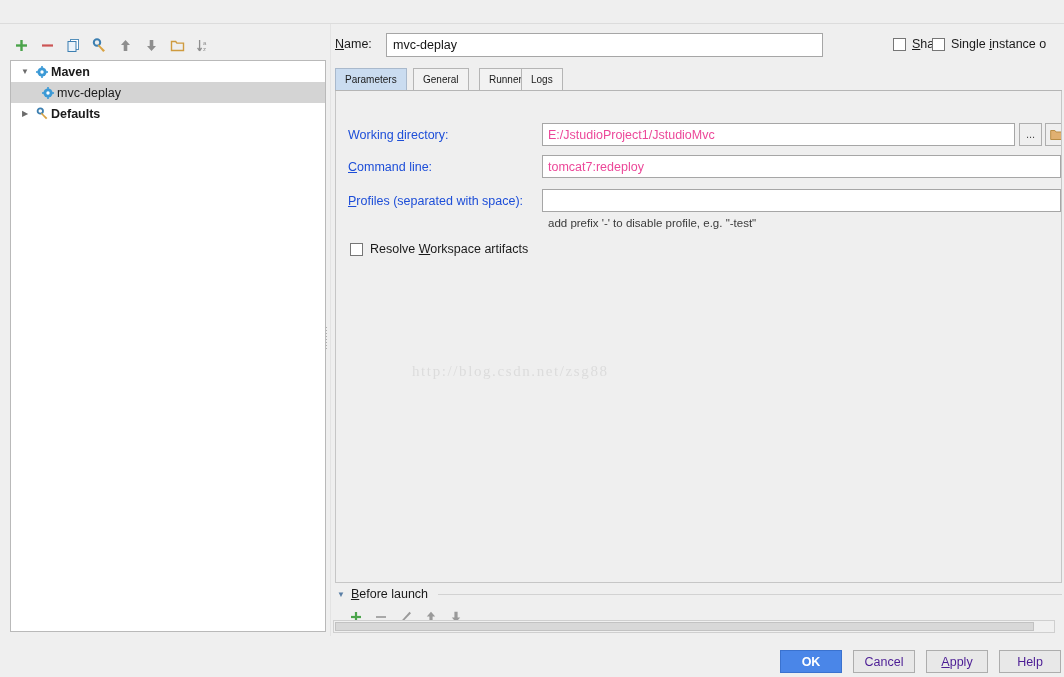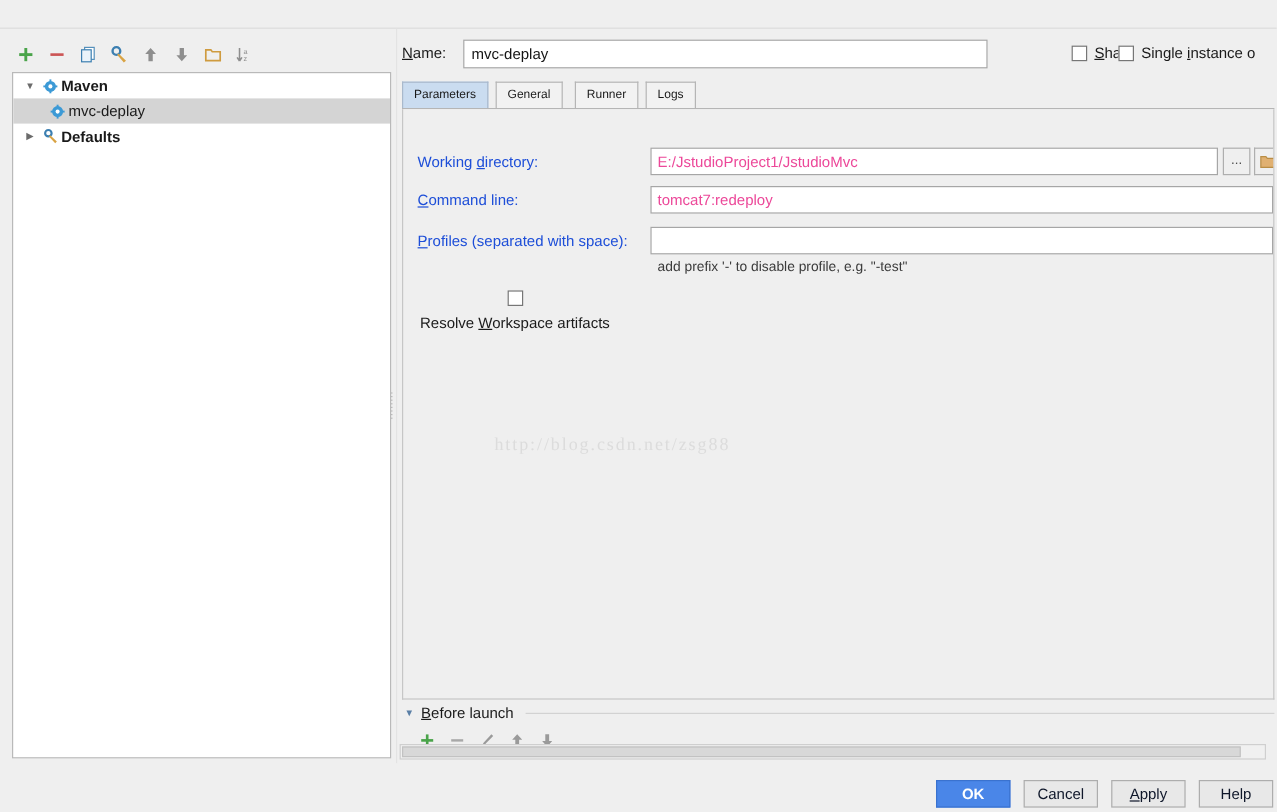--- a/index.html
+++ b/index.html
@@ -169,21 +169,21 @@
     position: absolute; left: 1px; top: 1px; width: 699px; height: 9px;
     background: #d8d8d8; border: 1px solid #c2c2c2;
   }
 
   
   .btnbar { position: absolute; left: 0; top: 650px; width: 1036px; height: 27px; }
   .dlg-btn {
     position: absolute; top: 0; height: 23px;
     border: 1px solid #adadad; background: #e8e8e8;
     display: flex; align-items: center; justify-content: center;
-    font-size: 12.5px; color: #0f172a;
+    font-size: 12.5px; color: #4c1d95;
   }
   .dlg-btn.primary { background: #4a86e8; border-color: #3a72cf; color: #ffffff; font-weight: bold; }
   .u { text-decoration: underline; }
 </style>
 </head>
 <body>
 
 <div id="root">
 
   <div class="titlebar-sep"></div>
@@ -311,21 +311,21 @@
       <label class="cb-wrap cb-single">
         <span class="checkbox"></span>
         <span>Single <span class="u">i</span>nstance o</span>
       </label>
     </div>
 
     <div class="tabstrip">
       <div class="tab active" style="left:0px;">Parameters</div>
       <div class="tab" style="left:78px;">General</div>
       <div class="tab" style="left:144px;">Runner</div>
-      <div class="tab" style="left:203px;">Logs</div>
+      <div class="tab" style="left:186px;">Logs</div>
     </div>
     <div class="tabstrip-underline"></div>
 
     <div class="tabcontent">
 
       <span class="form-label" style="left:12px; top:37px;">Working <span class="u">d</span>irectory:</span>
       <div class="form-input" style="left:206px; top:32px; width:473px;">E:/JstudioProject1/JstudioMvc</div>
       <div class="browse-btn" style="left:683px; top:32px;">...</div>
       <div class="folder-btn" style="left:709px; top:32px;">
         <svg width="14" height="12" viewBox="0 0 14 12">
@@ -334,21 +334,21 @@
       </div>
 
       <span class="form-label" style="left:12px; top:69px;"><span class="u">C</span>ommand line:</span>
       <div class="form-input" style="left:206px; top:64px; width:519px;">tomcat7:redeploy</div>
 
       <span class="form-label" style="left:12px; top:103px;"><span class="u">P</span>rofiles (separated with space):</span>
       <div class="form-input" style="left:206px; top:98px; width:519px;"></div>
 
       <span class="hint" style="left:212px; top:126px;">add prefix '-' to disable profile, e.g. "-test"</span>
 
-      <label class="resolve-row" style="left:14px; top:151px;flex-direction:column;">
+      <label class="resolve-row" style="left:14px; top:151px;">
         <span class="checkbox"></span>
         <span>Resolve <span class="u">W</span>orkspace artifacts</span>
       </label>
 
       <div class="watermark">http://blog.csdn.net/zsg88</div>
     </div>
 
     <div class="before-launch">
       <span class="bl-twisty">▼</span>
       <span class="bl-title"><span class="u">B</span>efore launch</span>

